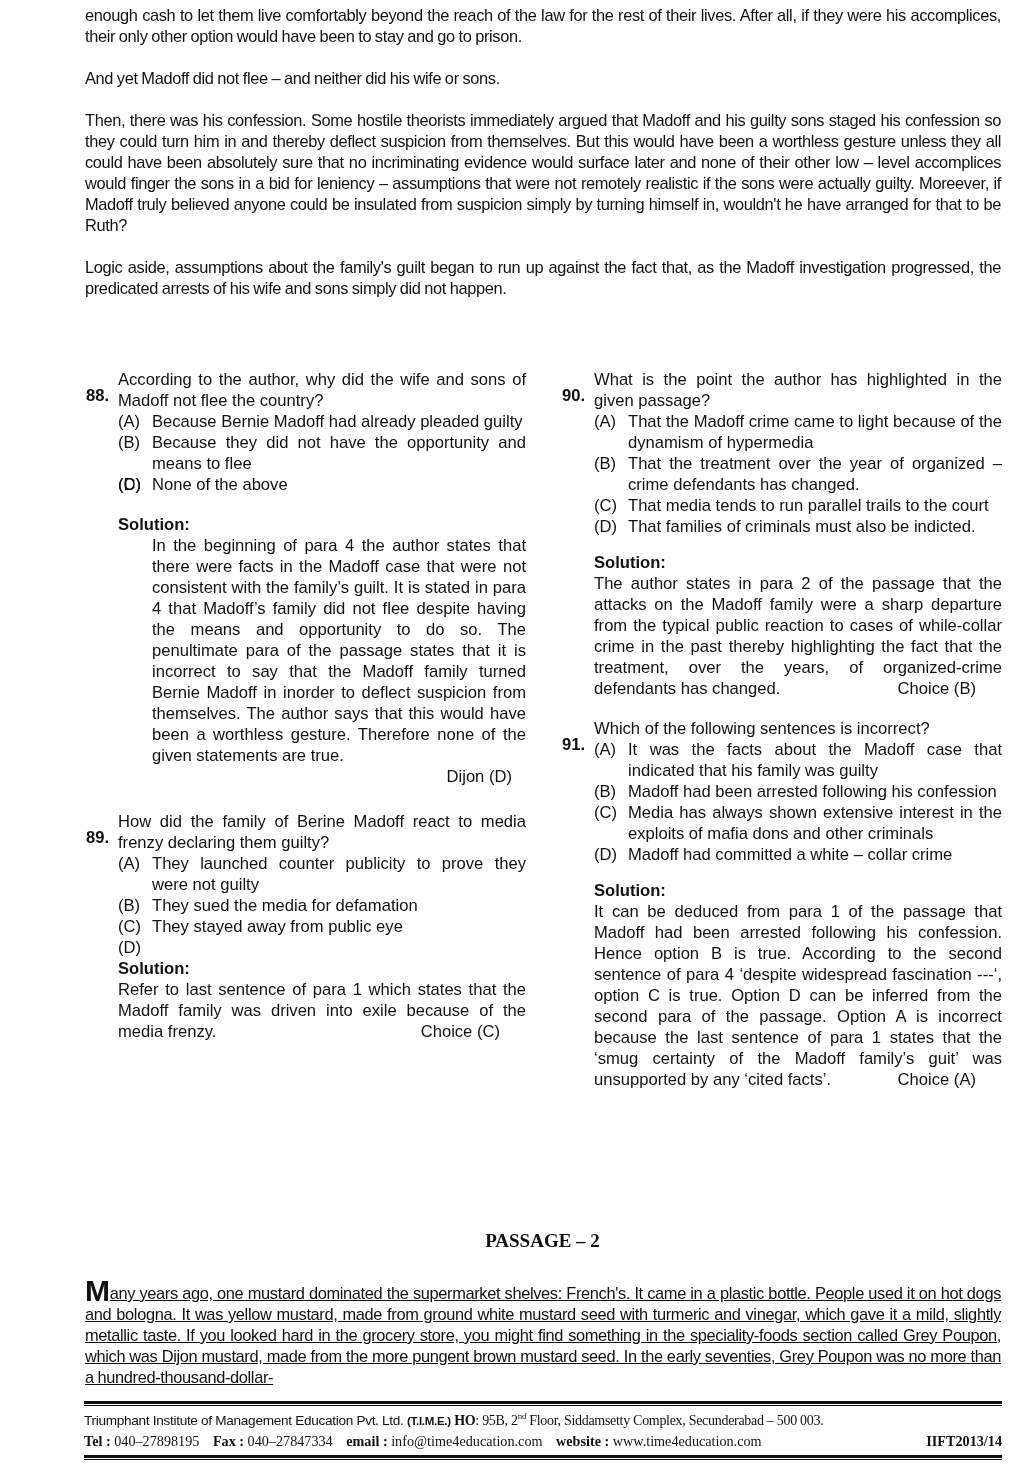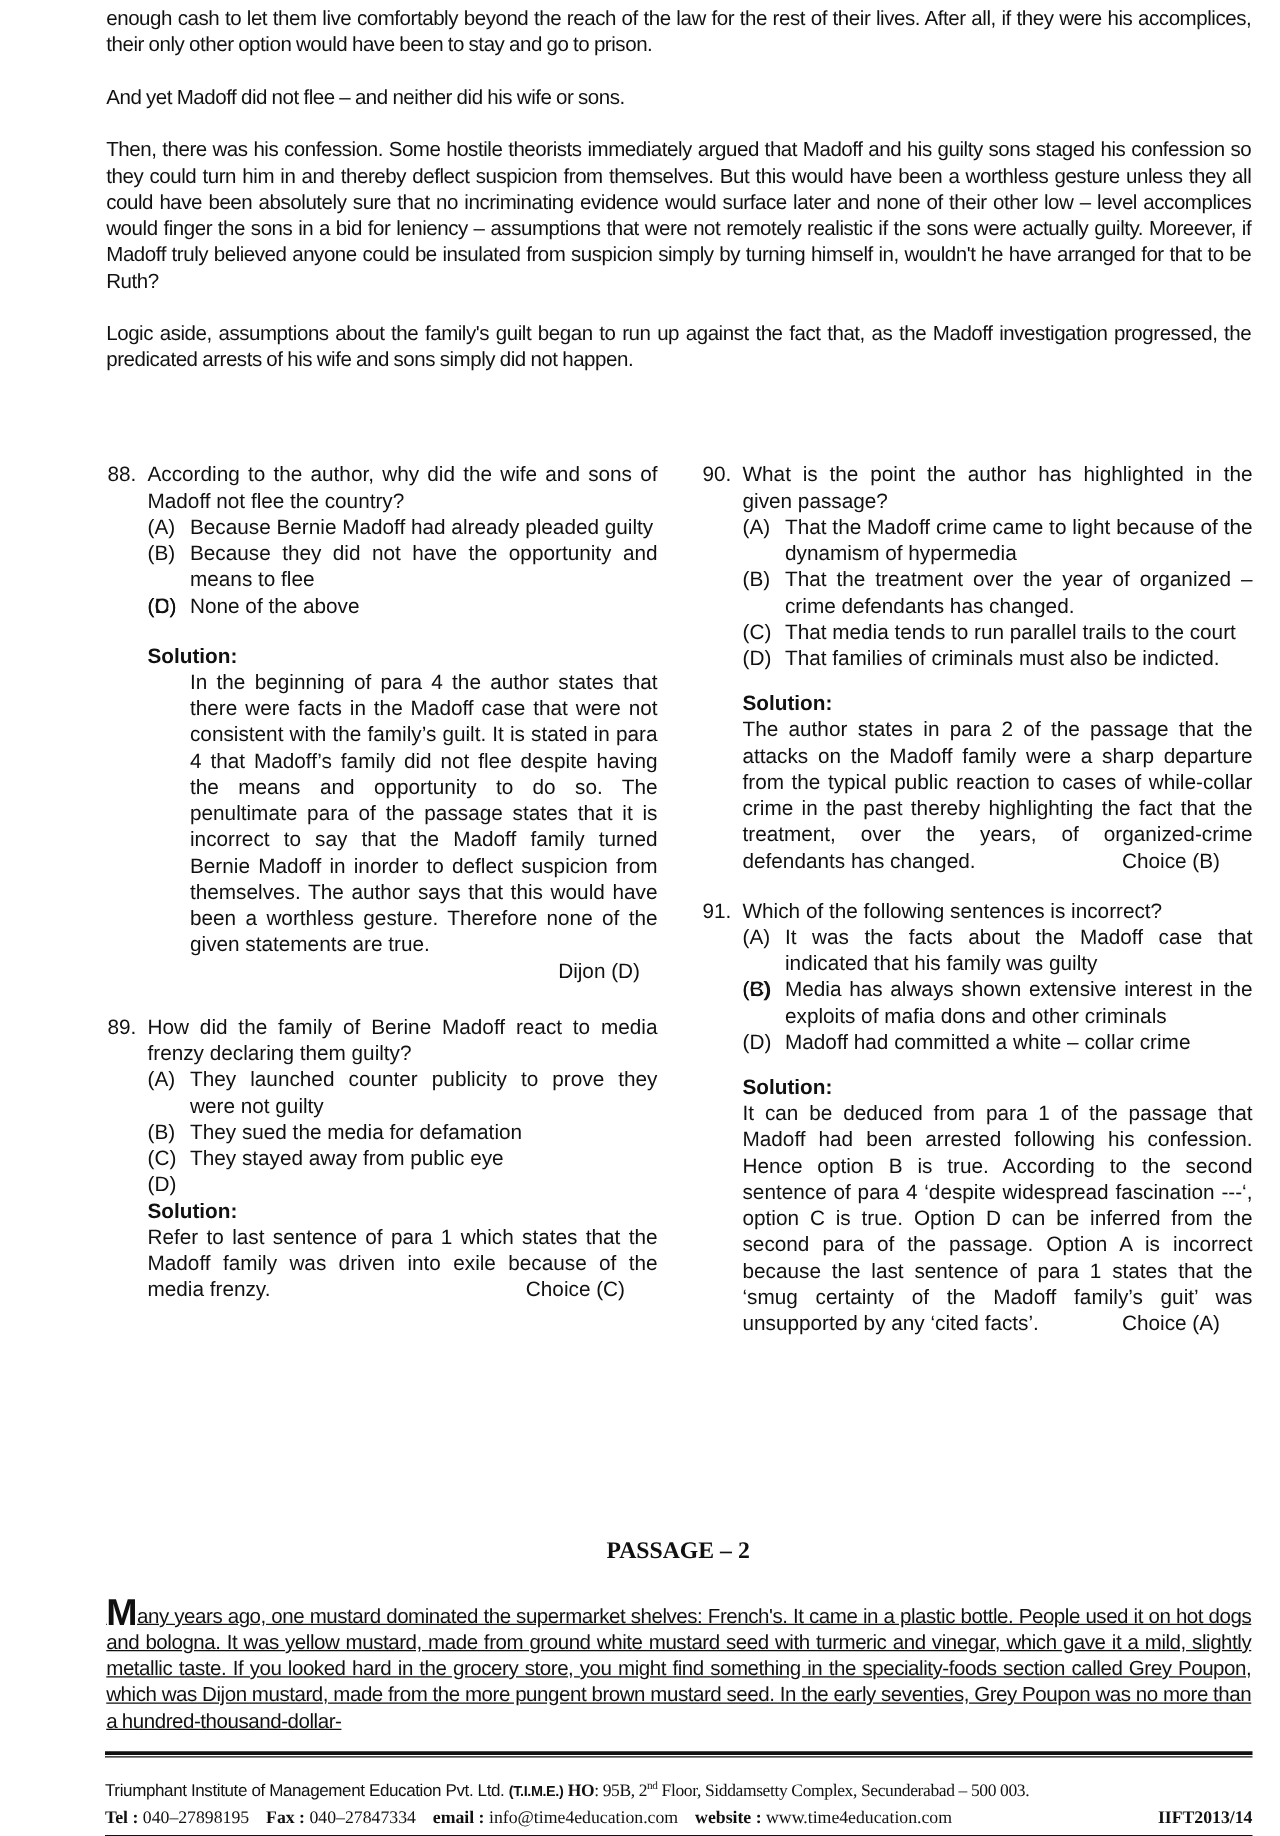--- a/index.html
+++ b/index.html
@@ -41,22 +41,22 @@
     .col-left { left: 86px; top: 369px; }
     .col-right { left: 562px; top: 369px; }
     .q {
       position: relative;
       padding-left: 32px;
       margin-bottom: 0;
     }
     .q-num {
       position: absolute;
       left: 0;
-      top: 0;
-      font-weight: normal;
+      top: 16px;
+      font-weight: bold;
       width: 32px;
     }
     .q-text {
       text-align: justify;
     }
     .opts {
       margin: 0;
       padding: 0;
       list-style: none;
     }
@@ -129,21 +129,20 @@
       border-bottom: 1px solid #111;
       height: 1px;
     }
     .footer-line1 {
       font-family: "Liberation Sans", sans-serif;
       font-size: 13.6px;
       line-height: 20px;
       padding-top: 5px;
       letter-spacing: -0.3px;
       white-space: nowrap;
-      margin-top: 12px;
     }
     .footer-line1 .serif {
       font-family: "Liberation Serif", serif;
       font-size: 14px;
     }
     .footer-line1 .tb {
       font-weight: bold;
       font-size: 11.5px;
     }
     .footer-line2 {
@@ -216,21 +215,21 @@
   <div class="sol" style="margin-top:15px;">
     <div class="sol-title">Solution:</div>
     <div class="sol-body"><span>The author states in para 2 of the passage that the attacks on the Madoff family were a sharp departure from the typical public reaction to cases of while-collar crime in the past thereby highlighting the fact that the treatment, over the years, of organized-crime defendants has changed.</span><span class="choice-inline">Choice (B)</span></div>
   </div>
   <div class="gap-q2"></div>
   <div class="q">
     <span class="q-num">91.</span>
     <div class="q-text">Which of the following sentences is incorrect?</div>
     <ul class="opts">
       <li class="opt"><span class="opt-letter">(A)</span><span>It was the facts about the Madoff case that indicated that his family was guilty</span></li>
-      <li class="opt"><span class="opt-letter">(B)</span></li>
+      <li class="opt"><span class="opt-letter">(B)</span><span>Madoff had been arrested following his confession</span></li>
       <li class="opt"><span class="opt-letter">(C)</span><span>Media has always shown extensive interest in the exploits of mafia dons and other criminals</span></li>
       <li class="opt"><span class="opt-letter">(D)</span><span>Madoff had committed a white – collar crime</span></li>
     </ul>
   </div>
   <div class="sol" style="margin-top:15px;">
     <div class="sol-title">Solution:</div>
     <div class="sol-body"><span>It can be deduced from para 1 of the passage that Madoff had been arrested following his confession. Hence option B is true. According to the second sentence of para 4 ‘despite widespread fascination ---‘, option C is true. Option D can be inferred from the second para of the passage. Option A is incorrect because the last sentence of para 1 states that the ‘smug certainty of the Madoff family’s guit’ was unsupported by any ‘cited facts’.</span><span class="choice-inline">Choice (A)</span></div>
   </div>
 </div>
 

